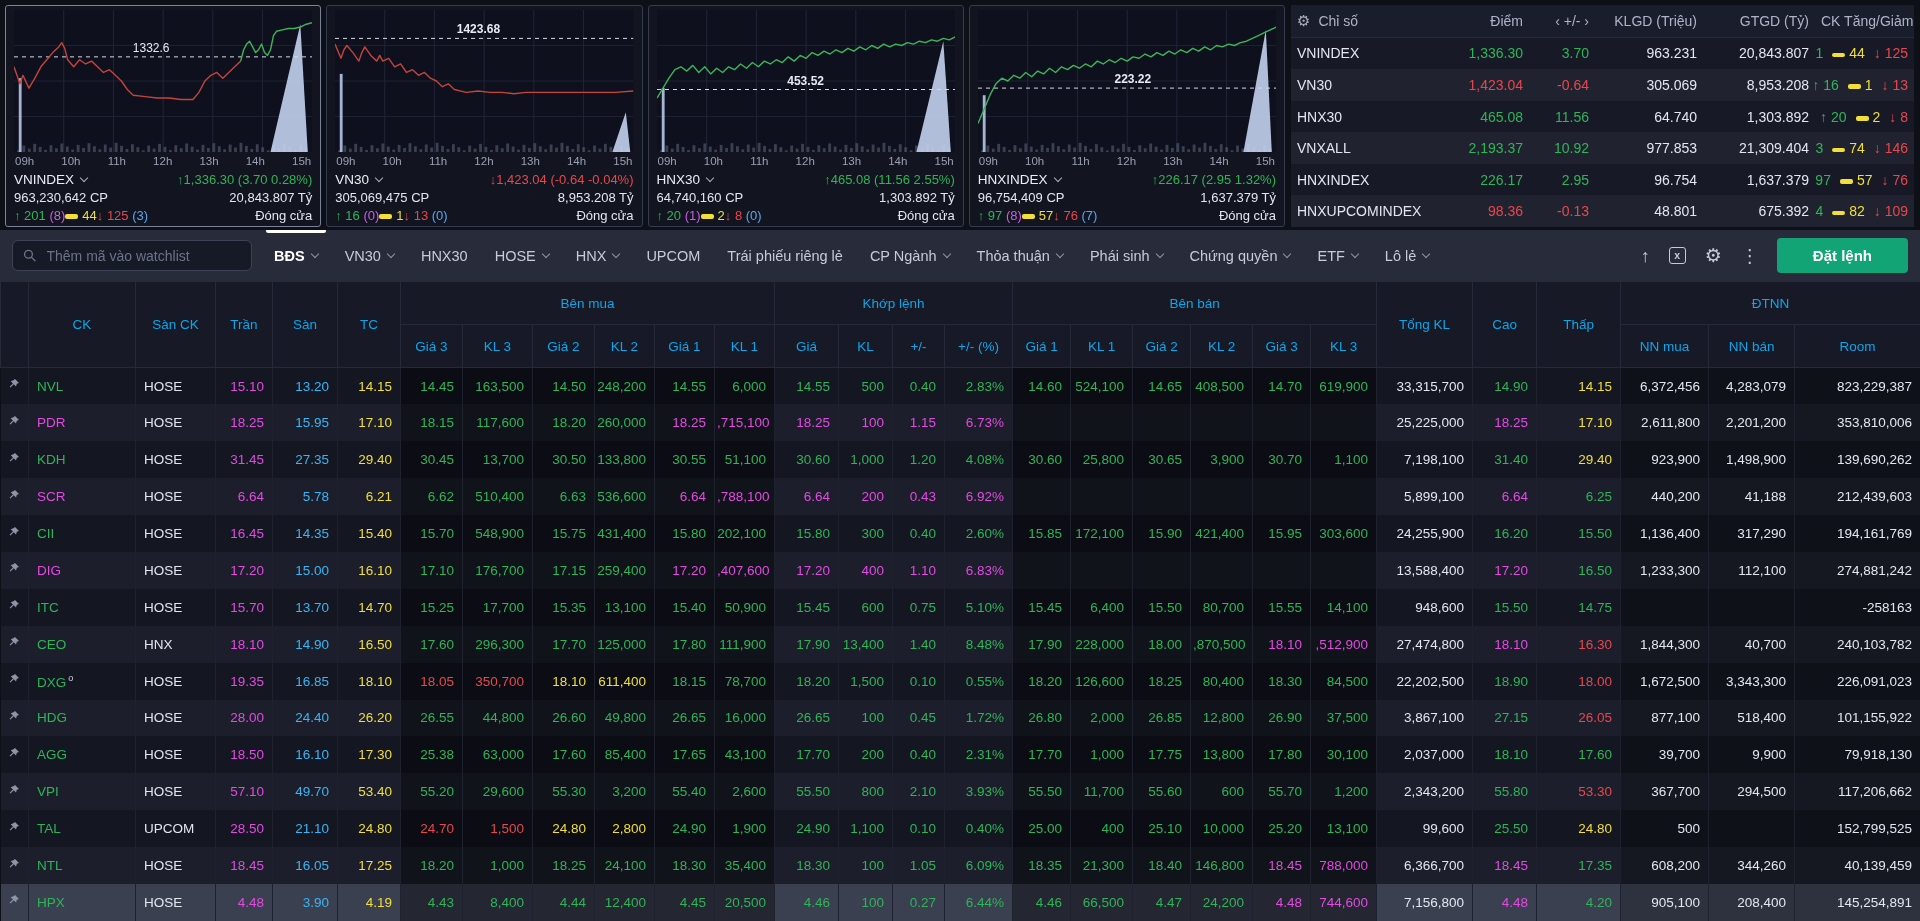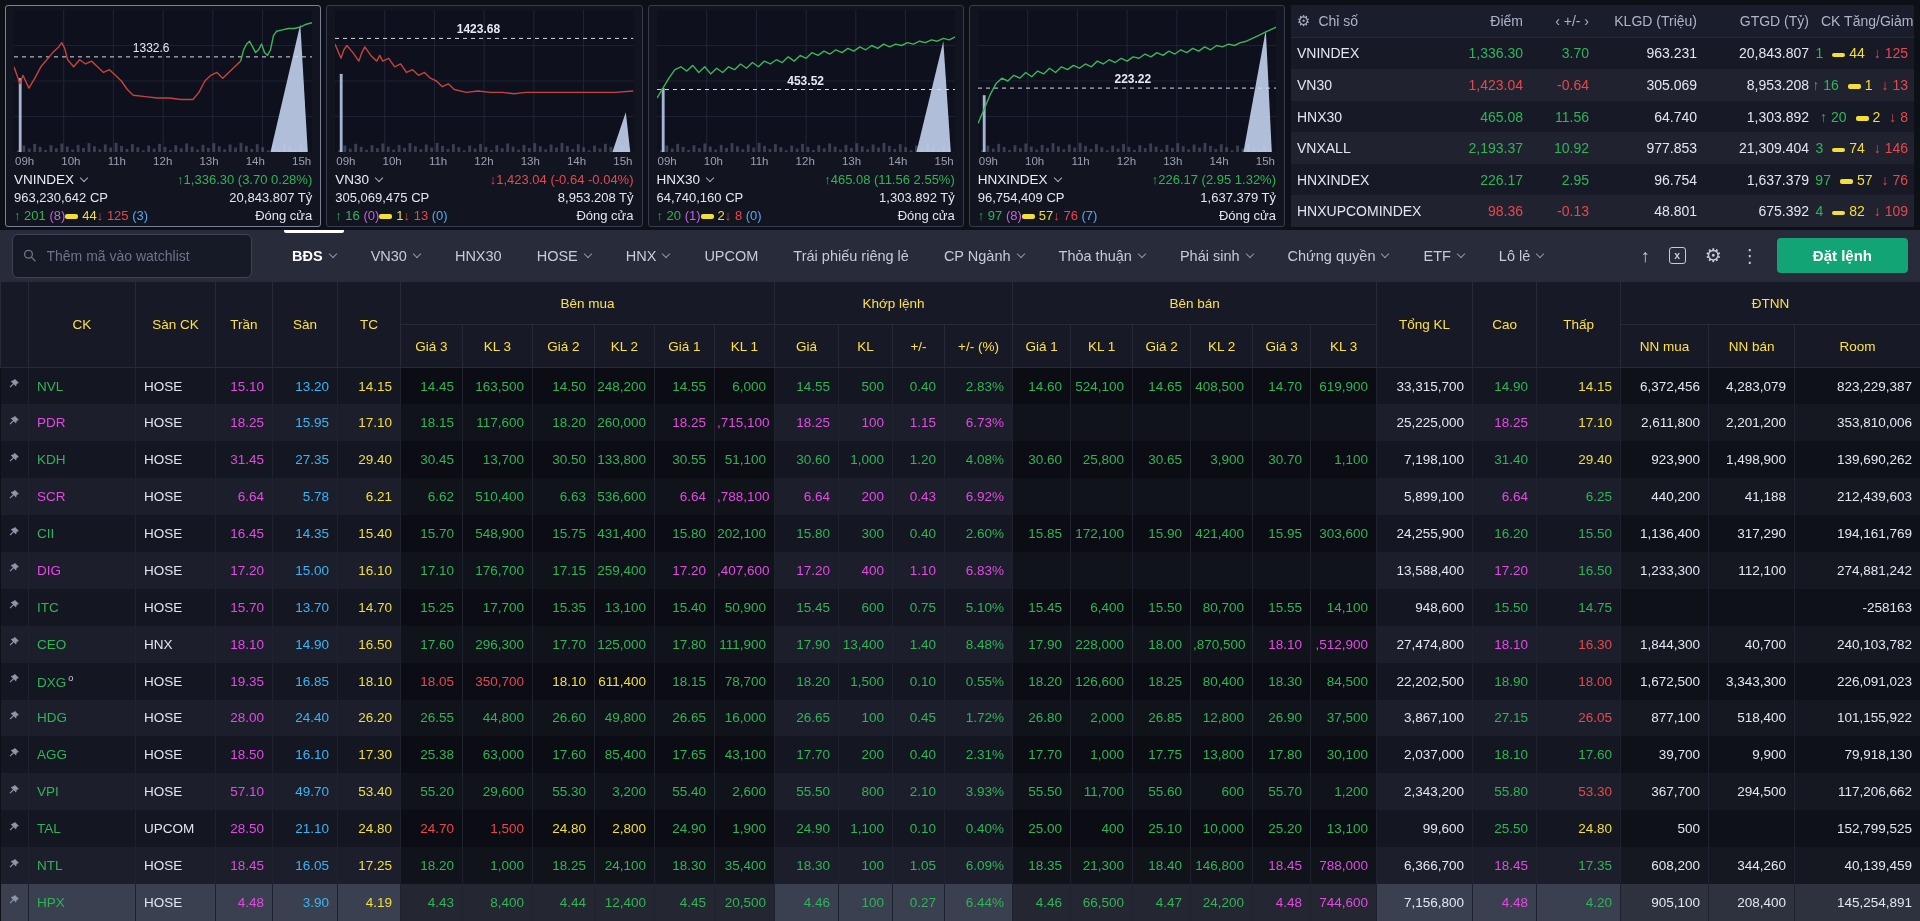--- a/index.html
+++ b/index.html
@@ -38,40 +38,40 @@
   .idxrow{display:grid;grid-template-columns:148px 90px 66px 108px 112px 1fr;align-items:center;flex:1}
   .idxhead{color:#aeb4c8;background:#1a1d2b;border-bottom:1px solid #262a3a}
   .idxrow>div{padding:0 6px;text-align:right;white-space:nowrap;overflow:hidden}
   .idxrow>div:first-child{text-align:left;display:flex;align-items:center;gap:8px}
   .idxrow.o{background:#171a26}.idxrow.e{background:#20232f}
   .updown{display:flex;justify-content:flex-end;gap:9px;align-items:center}
   .gear{color:#aab0c2;font-size:15px;cursor:pointer}
 
   
   .toolbar{height:51px;background:#272b3a;display:flex;align-items:center;padding:0 12px;position:relative}
-  .search{width:240px;height:44px;border:1px solid #3d4357;border-radius:6px;background:#161926;
+  .search{width:240px;height:31px;border:1px solid #3d4357;border-radius:6px;background:#161926;
           display:flex;align-items:center;gap:8px;padding:0 10px}
   .search input{background:transparent;border:none;outline:none;color:#cfd3e2;font-size:14px;width:100%;
           font-family:"Liberation Sans",sans-serif}
   .search input::placeholder{color:#6d7389}
-  .tabs{display:flex;align-items:center;gap:35px;margin-left:40px;color:#c6cbdb;font-size:14.5px;height:100%}
+  .tabs{display:flex;align-items:center;gap:27px;margin-left:22px;color:#c6cbdb;font-size:14.5px;height:100%}
   .tab{display:flex;align-items:center;gap:7px;height:100%;position:relative;cursor:pointer;white-space:nowrap}
   .tab .caret{color:#8f95a8}
   .tab.active{color:#fff;font-weight:bold}
   .tab.active::before{content:"";position:absolute;top:0;left:-8px;right:-8px;height:3px;background:#fff;border-radius:0 0 2px 2px}
   .ticons{margin-left:auto;display:flex;align-items:center;gap:19px;color:#c6cbdb}
   .ticons .ic{cursor:pointer;font-size:17px;line-height:1;display:flex;align-items:center;justify-content:center}
   .xlsico{width:17px;height:17px;border:1.7px solid currentColor;border-radius:3px;font-size:10.5px;font-weight:bold;
           display:flex;align-items:center;justify-content:center}
   .orderbtn{margin-left:18px;background:var(--accent);color:#fff;border:none;border-radius:4px;
             font-size:15px;font-weight:bold;padding:9px 36px;cursor:pointer;font-family:"Liberation Sans",sans-serif}
 
   
   table.board{width:1920px;border-collapse:collapse;table-layout:fixed;font-size:13.5px}
-  .board thead th{background:#171a26;color:#fde047;font-weight:normal;border:1px solid #262a38;
+  .board thead th{background:#171a26;color:#0ea5e9;font-weight:normal;border:1px solid #262a38;
                   height:43px;padding:0 6px;white-space:nowrap;overflow:hidden}
   .board tbody td{height:36.9px;padding:0 8px 0 2px;text-align:right;white-space:nowrap;overflow:hidden;
                   border-right:1px solid rgba(60,66,88,.35)}
   .board tbody td.lft{text-align:left;padding-left:8px}
   tr.o{background:#141621} tr.e{background:#1c1f2b} tr.selrow{background:#3a4050}
   td.dk{background:rgba(0,0,0,.38)} td.fr{background:rgba(0,0,0,.22)}
   td.pin{text-align:center;padding:0}
   .pinsvg{width:13px;height:13px;fill:#8f95a8;cursor:pointer}
   sup.mk{font-size:9px;color:#cfd3e2;margin-left:2px}
 </style>

